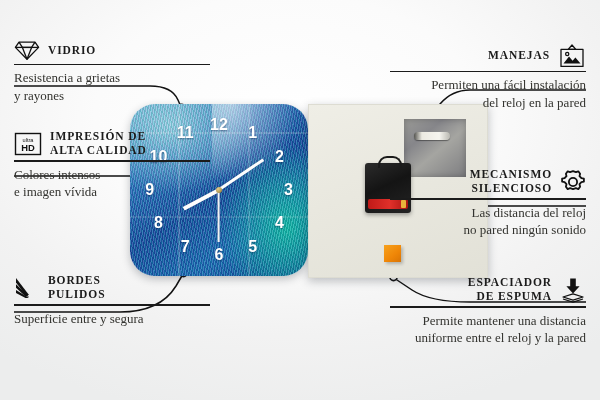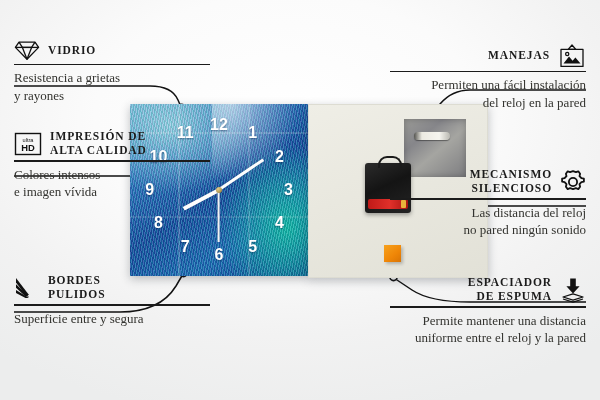--- a/index.html
+++ b/index.html
@@ -32,20 +32,21 @@
       
       linear-gradient(to right, rgba(255,255,255,.20) 0 0) 48px 0/2px 100% no-repeat,
       linear-gradient(to right, rgba(255,255,255,.16) 0 0) 118px 0/2px 100% no-repeat,
       linear-gradient(to bottom, rgba(255,255,255,.18) 0 0) 0 28px/100% 2px no-repeat,
       linear-gradient(to bottom, rgba(255,255,255,.13) 0 0) 0 112px/100% 2px no-repeat,
       
       radial-gradient(ellipse 150px 120px at 22% 12%, #9fd0e8 0%, rgba(159,208,232,0) 58%),
       radial-gradient(ellipse 120px 150px at 88% 72%, #13b5a6 0%, rgba(19,181,166,0) 55%),
       linear-gradient(148deg,#6fb0d8 0%,#2f6fc0 26%,#17479f 52%,#1c63b4 74%,#0d3a8e 100%);
     overflow:hidden;
+    border-radius:25px;
   }
   #clock-face .sheen{
     position:absolute;left:46%;top:-6%;width:54%;height:58%;
     background:radial-gradient(ellipse at 20% 10%, rgba(255,255,255,.55) 0%, rgba(255,255,255,0) 62%);
   }
   .num{
     position:absolute;color:#fff;font-family:"Liberation Sans",sans-serif;
     font-size:16px;font-weight:700;text-shadow:0 1px 2px rgba(0,20,60,.45);
     transform:translate(-50%,-50%);line-height:1;
   }

